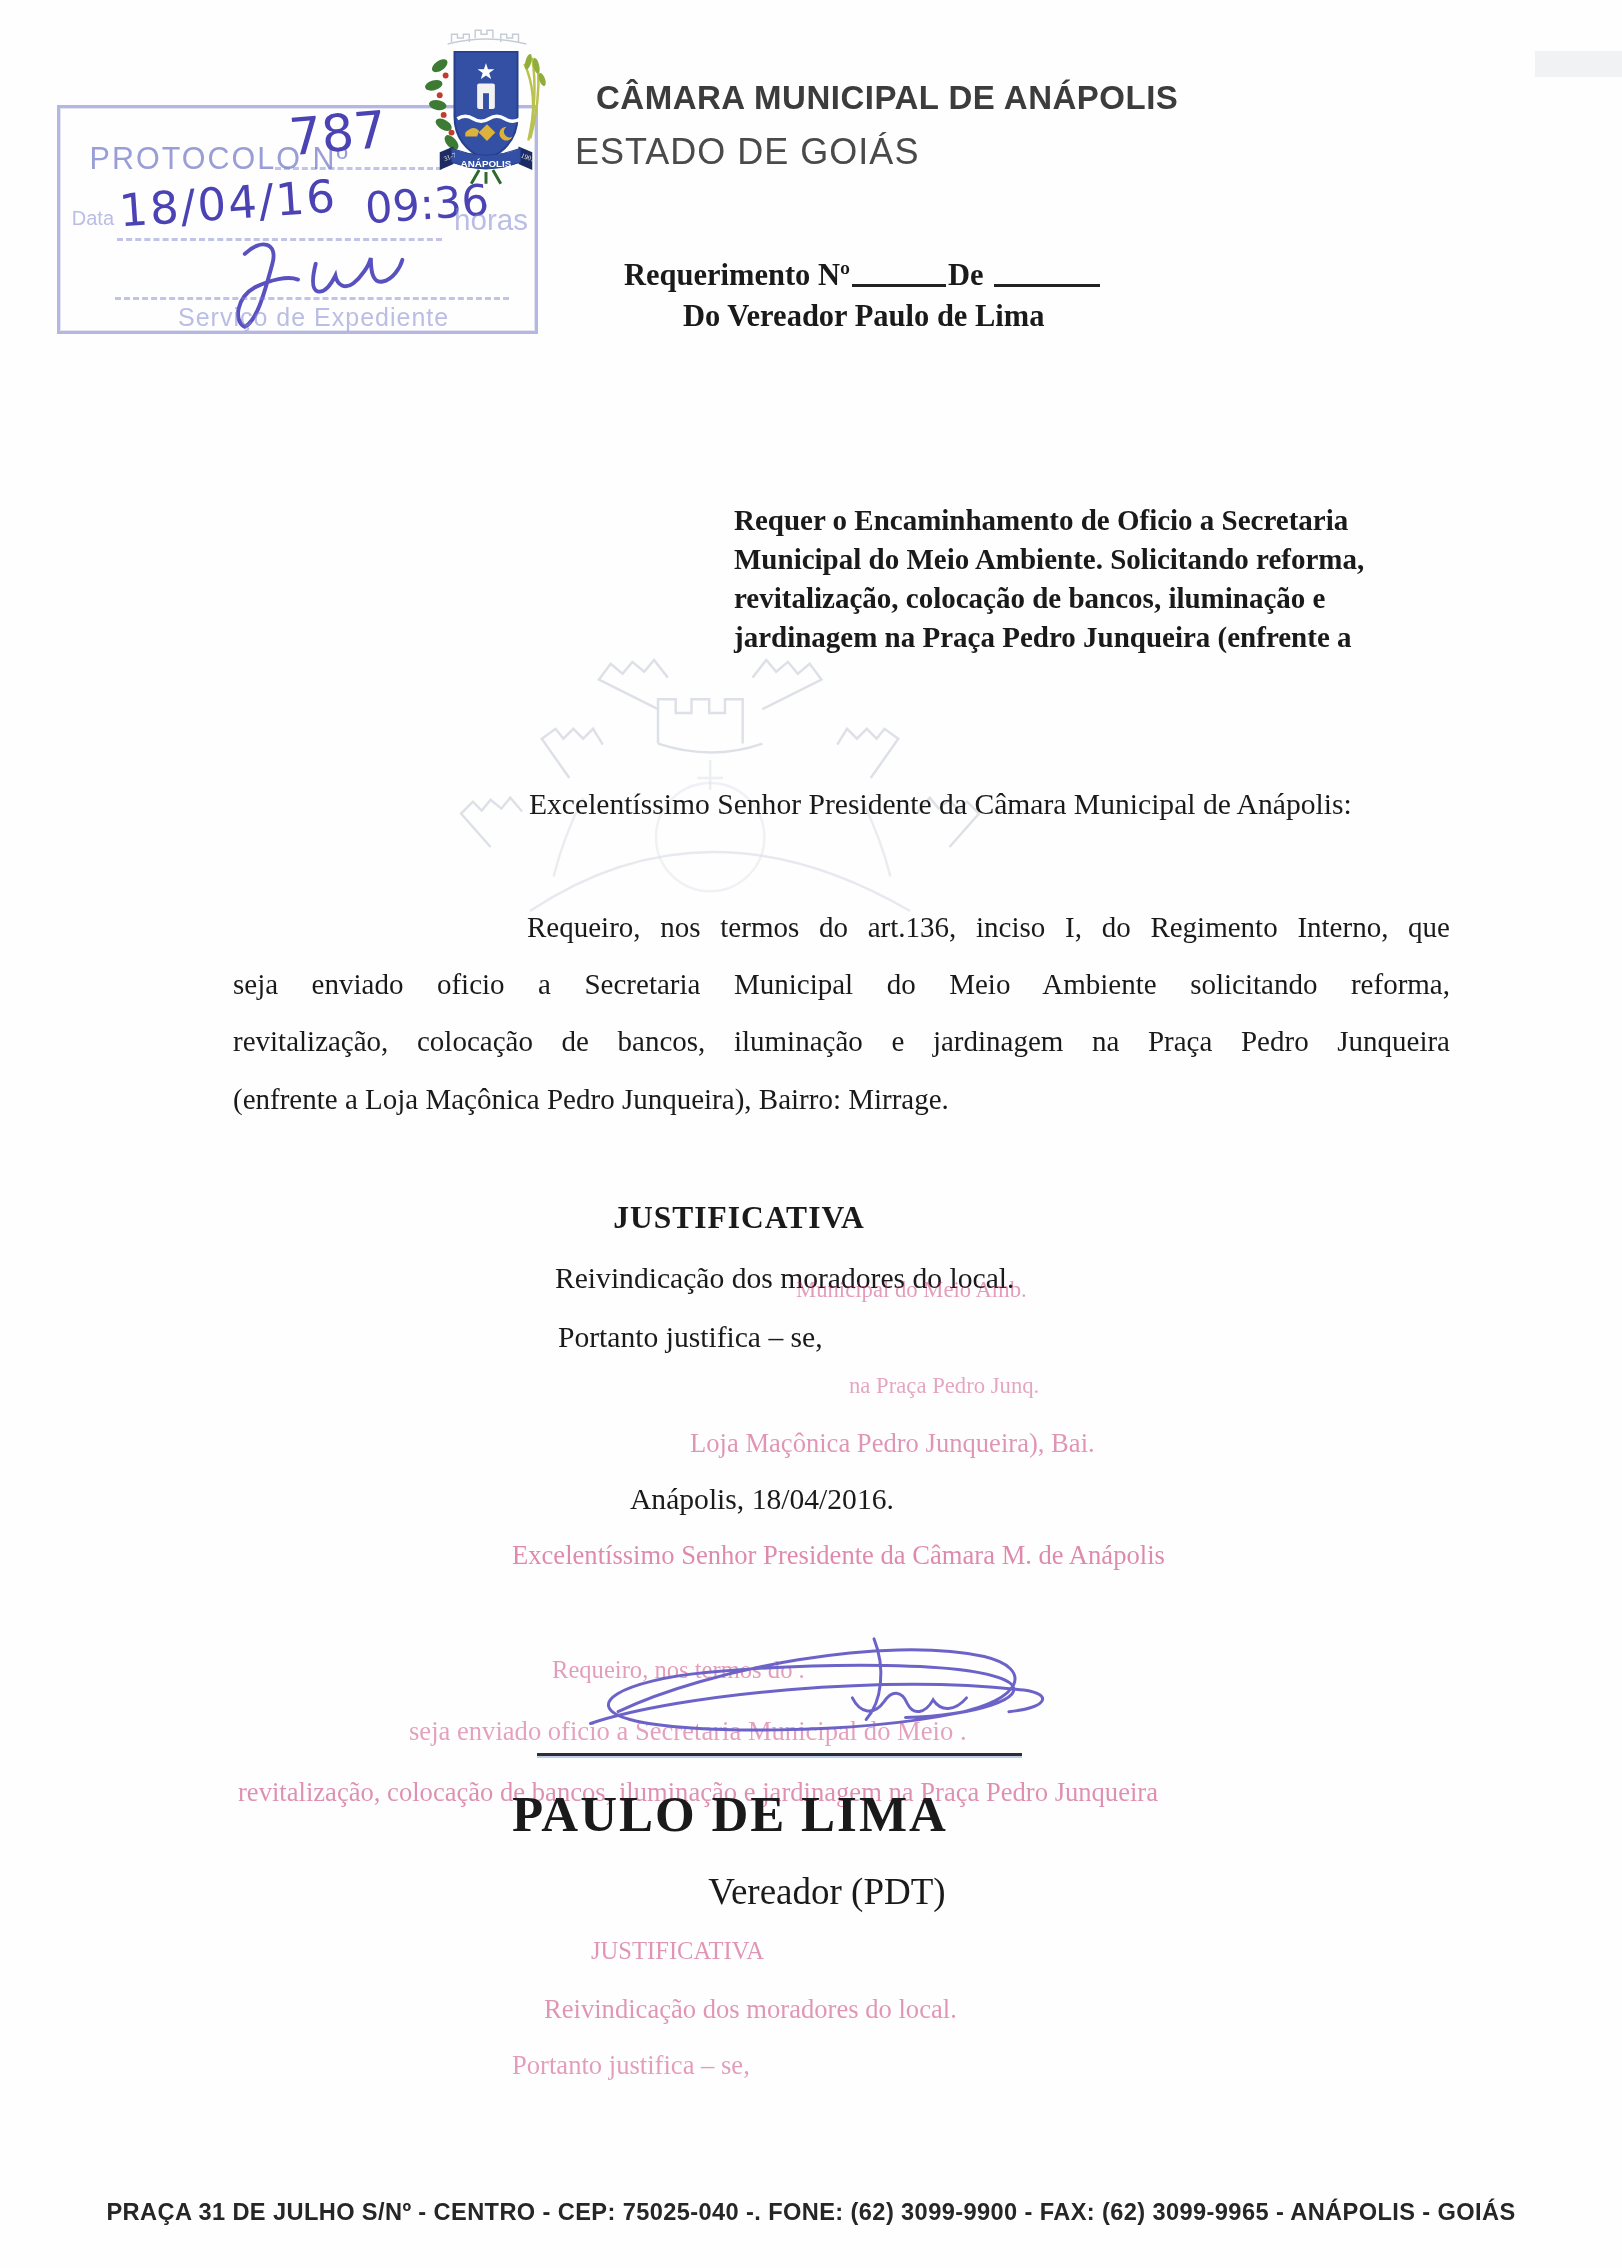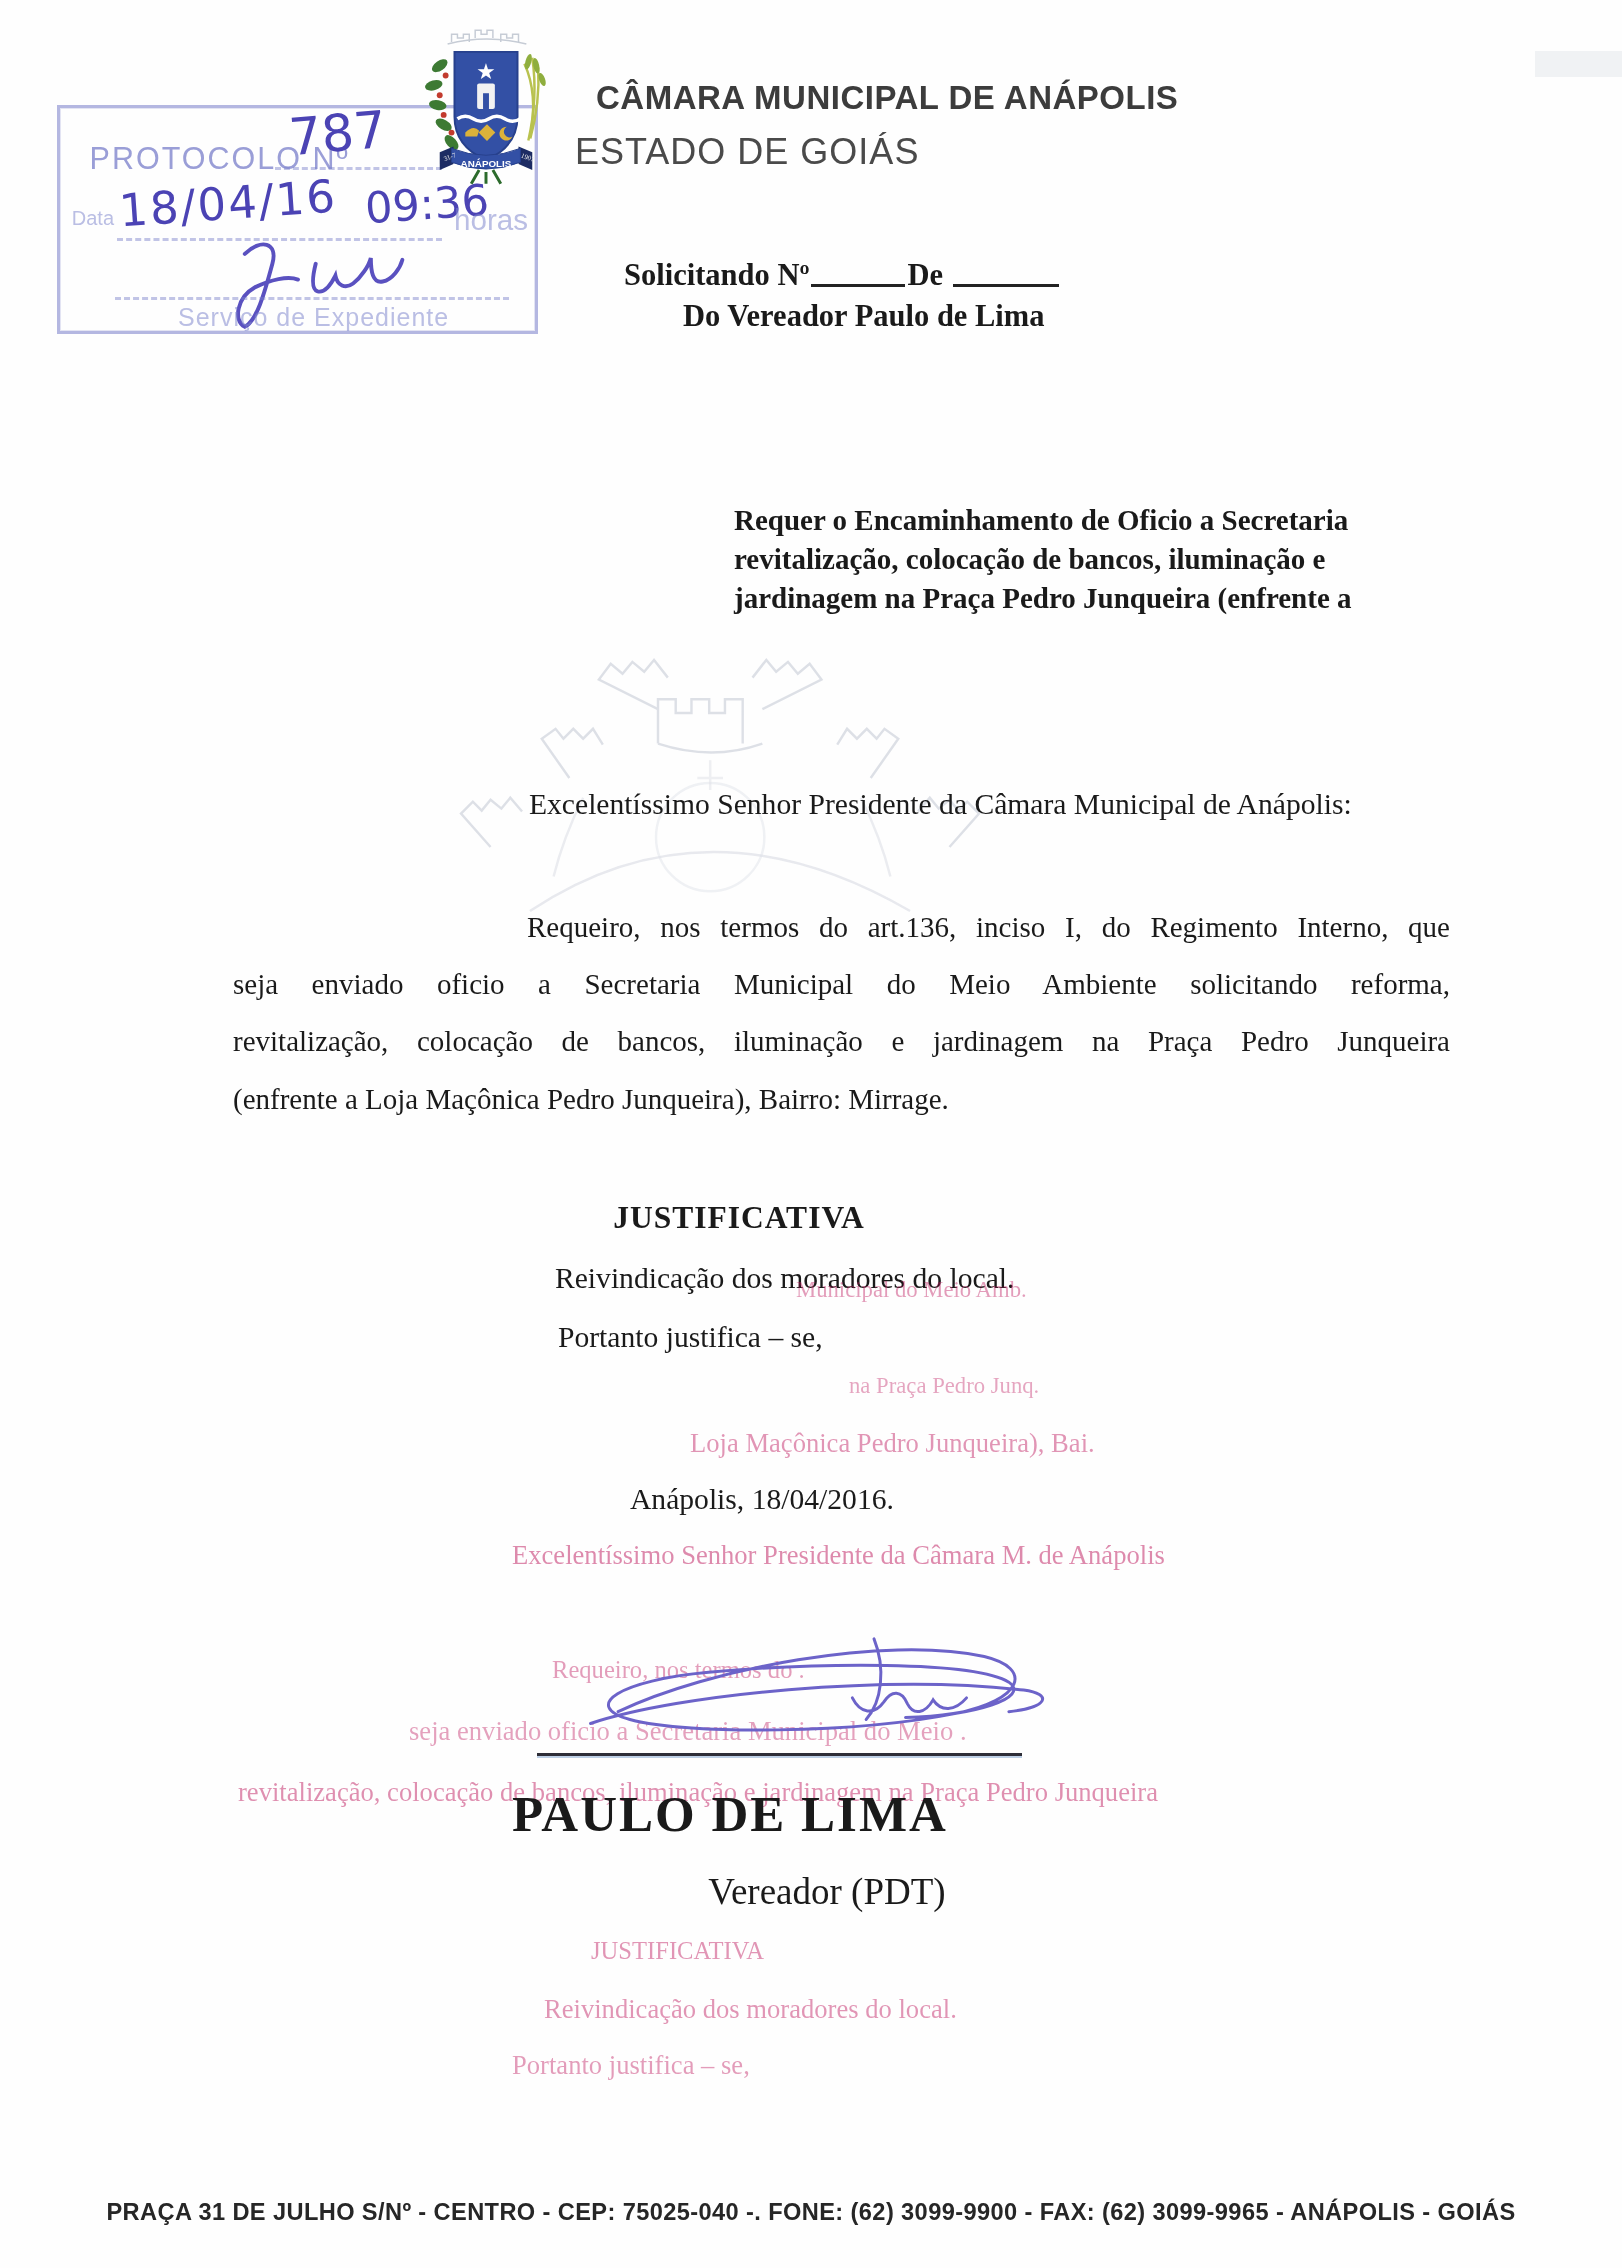--- a/index.html
+++ b/index.html
@@ -150,26 +150,27 @@
     <text x="23" y="135" font-size="7" fill="#e8e8e8" transform="rotate(-20 23 135)">31-7</text>
     <text x="65" y="141" text-anchor="middle" font-size="10" font-weight="bold" fill="#ffffff" font-family="Liberation Sans,sans-serif">ANÁPOLIS</text>
     <text x="100" y="131" font-size="7" fill="#e8e8e8" transform="rotate(20 100 131)">1907</text>
     <path d="M58,144 l-8,14 M72,144 l8,14 M65,146 l0,12" stroke="#2c6b2c" stroke-width="3"></path>
   </svg>
 
   <div class="abs org">CÂMARA MUNICIPAL DE ANÁPOLIS</div>
   <div class="abs state">ESTADO DE GOIÁS</div>
 
   <div class="abs titleline1">
-    <span>Solicitando Nº</span><span class="u1"></span><span>De</span><span class="u2"></span>
+    <span>Requerimento Nº</span><span class="u1"></span><span>De</span><span class="u2"></span>
   </div>
   <div class="abs titleline2">Do Vereador Paulo de Lima</div>
 
   <div class="abs subject">
     <div>Requer o Encaminhamento de Oficio a Secretaria</div>
+    <div>Municipal do Meio Ambiente. Solicitando reforma,</div>
     <div>revitalização, colocação de bancos, iluminação e</div>
     <div>jardinagem na Praça Pedro Junqueira (enfrente a</div>
   </div>
 
   <svg class="abs wm" viewBox="0 0 790 270">
     <g stroke="#c3c8d4" stroke-width="2.5" fill="none">
       <path d="M330,95 l0,-45 l18,0 l0,14 l16,0 l0,-14 l18,0 l0,14 l16,0 l0,-14 l18,0 l0,45"></path>
       <path d="M330,60 l-60,-30 l12,-16 l12,10 l10,-12 l12,10 l10,-12 l14,18"></path>
       <path d="M436,60 l60,-30 l-12,-16 l-12,10 l-10,-12 l-12,10 l-10,-12 l-14,18"></path>
       <path d="M240,130 l-28,-40 l14,-10 l8,10 l10,-10 l10,10 l10,-10 l10,16"></path>

